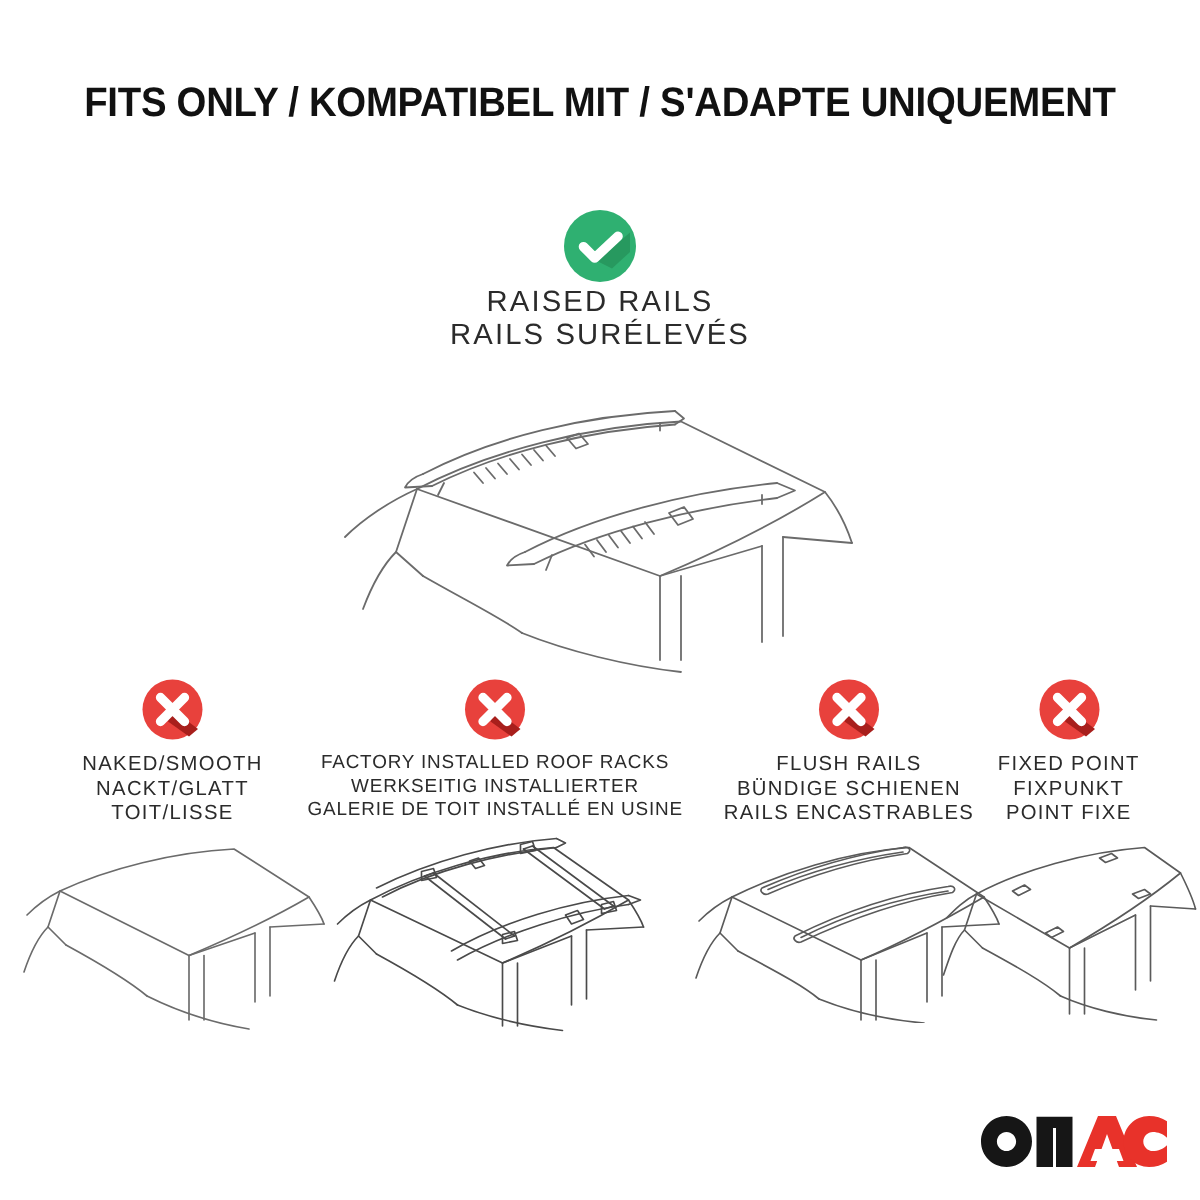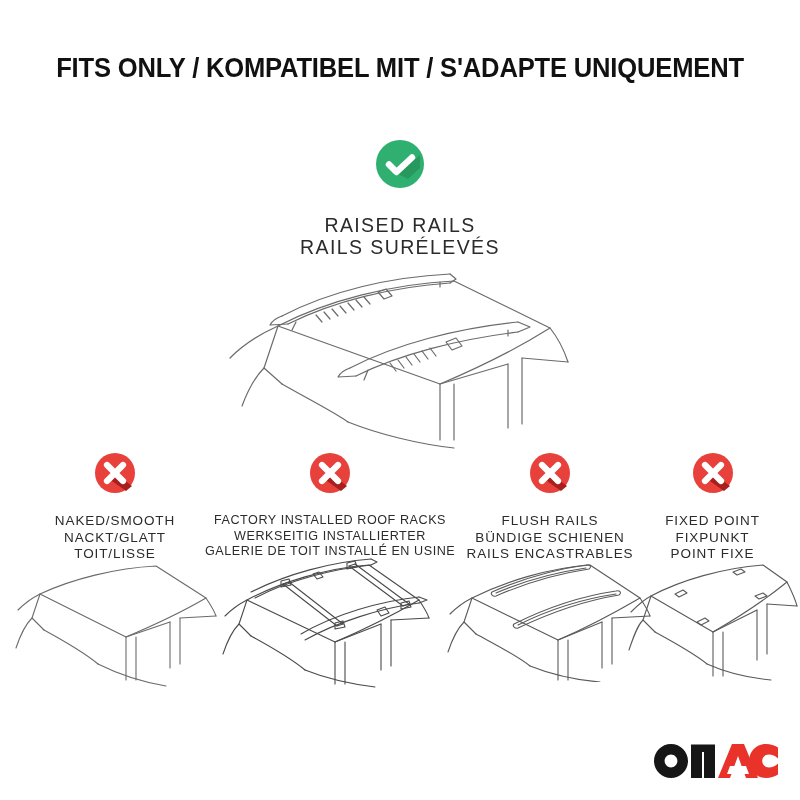--- a/index.html
+++ b/index.html
@@ -42,21 +42,21 @@
     width: 800px;
     text-align: center;
   }
   .badge-green {
     width: 52px;
     height: 52px;
     margin: 0 auto;
     display: block;
   }
   .primary-labels {
-    margin-top: 24px;
+    margin-top: 0;
   }
   .primary-labels .lbl {
     font-size: 19.5px;
     letter-spacing: 1.4px;
     color: #2b2b2b;
     line-height: 22px;
     white-space: nowrap;
   }
 
   .hero-art {
@@ -75,31 +75,31 @@
     width: 800px;
     height: 340px;
   }
   .col {
     position: absolute;
     top: 0;
     text-align: center;
   }
   .col-0 { left: 10px;  width: 210px; }
   .col-1 { left: 205px; width: 250px; }
-  .col-2 { left: 440px; width: 220px; text-align: center; }
+  .col-2 { left: 456px; width: 220px; text-align: center; }
   .col-3 { left: 625px; width: 175px; }
 
   .badge-red {
     width: 42px;
     height: 42px;
     margin: 0 auto;
     display: block;
   }
   .col-labels {
-    margin-top: 19px;
+    margin-top: 7px;
   }
   .col-labels .lbl {
     font-size: 13.5px;
     letter-spacing: 0.9px;
     color: #2b2b2b;
     line-height: 16.5px;
     white-space: nowrap;
   }
   .col-1 .col-labels .lbl {
     font-size: 12.6px;

